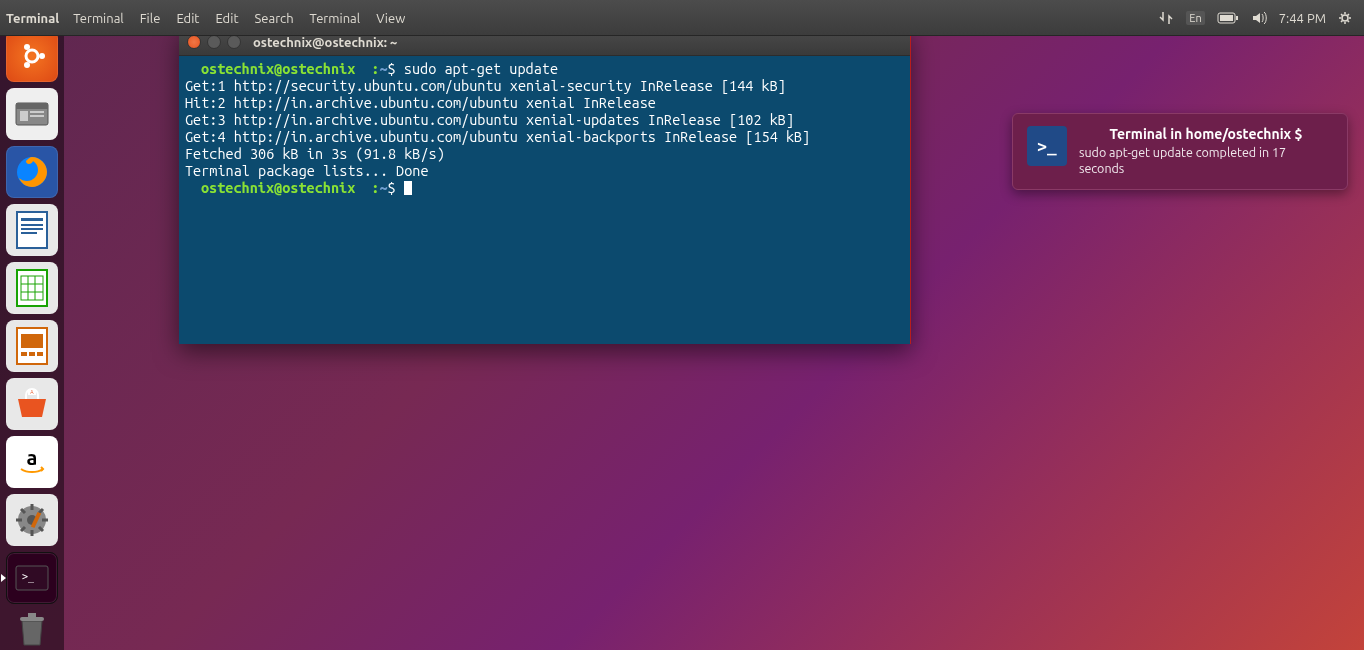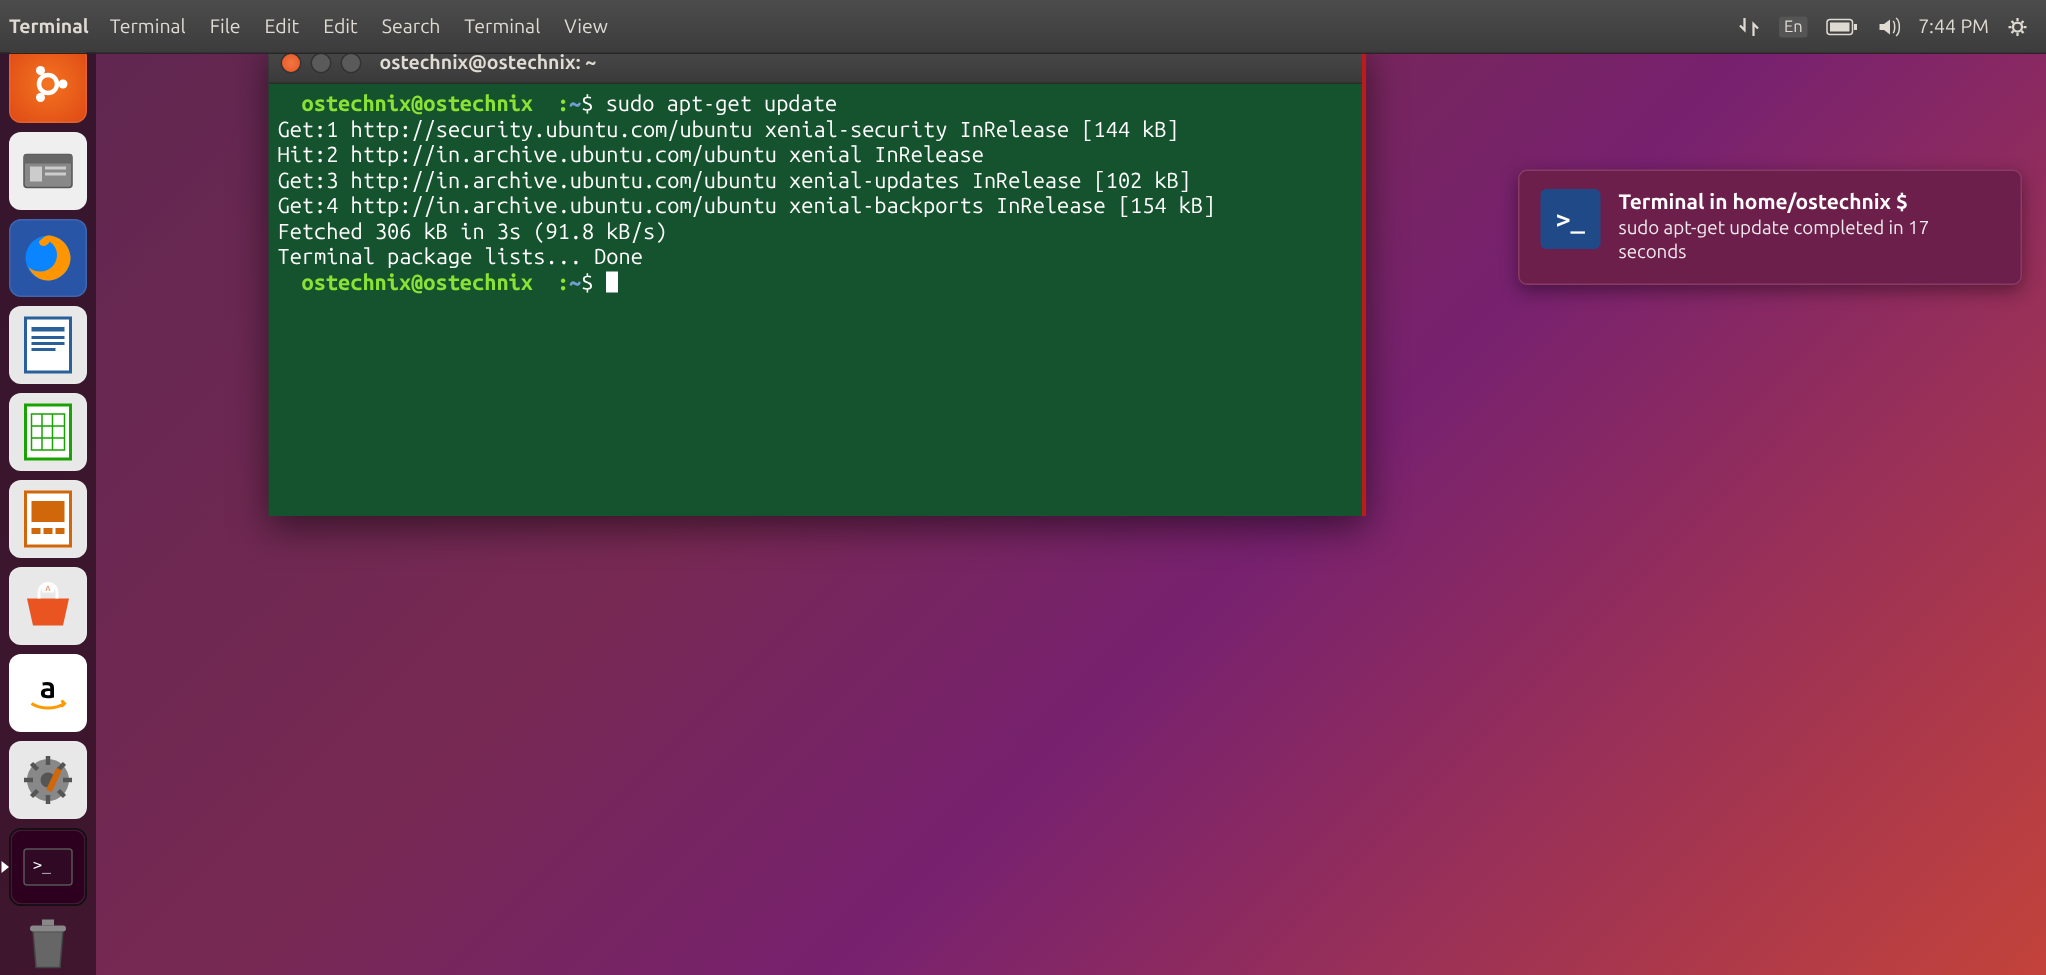--- a/index.html
+++ b/index.html
@@ -64,25 +64,25 @@
 .tile.terminal { background: #2c001e; border: 1px solid #111; }
 .tile.terminal::after{content:'';position:absolute;left:-6px;top:50%;width:0;height:0;border-top:4px solid transparent;border-bottom:4px solid transparent;border-left:5px solid #fff;transform:translateY(-50%);}
 .tile.trash { background: transparent; box-shadow:none; height:40px;}
 
 .desktop { position: absolute; top: 24px; left: 64px; right: 0; bottom: 0; }
 
 .term-window {
   position: absolute;
   top: 4px; left: 115px;
   width: 732px; height: 316px;
-  background: #14532d;
+  background: #0c4a6e;
   border-radius: 6px 6px 0 0;
   box-shadow: 0 8px 24px rgba(0,0,0,0.5);
   overflow: hidden;
-  border-right: 3px solid #b91c1c;
+  border-right: 1px solid #b91c1c;
 }
 .term-titlebar {
   height: 28px;
   background: linear-gradient(#4b4b4b, #3a3a3a);
   display: flex; align-items: center;
   padding: 0 8px;
   gap: 6px;
   color: #dfdbd2;
   font-size: 13px;
   font-weight: bold;
@@ -120,21 +120,21 @@
   z-index: 60;
 }
 .notif-icon {
   width: 40px; height: 40px;
   background: #204a87;
   border-radius: 4px;
   display:flex;align-items:center;justify-content:center;
   color:#fff;font-family:monospace;font-weight:bold;font-size:16px;
   flex-shrink:0;
 }
-.notif-title { font-weight: bold; font-size: 14px; margin-bottom: 2px; }
+.notif-title { font-weight: bold; font-size: 14px; margin-bottom: 2px; text-align: center; }
 .notif-body { font-size: 12.5px; opacity: 0.9; line-height: 1.3; }
 </style>
 </head>
 <body>
 
 <div class="top-bar">
   <span class="app-name">Terminal</span>
   <span class="menu-item">Terminal</span>
   <span class="menu-item">File</span>
   <span class="menu-item">Edit</span>

